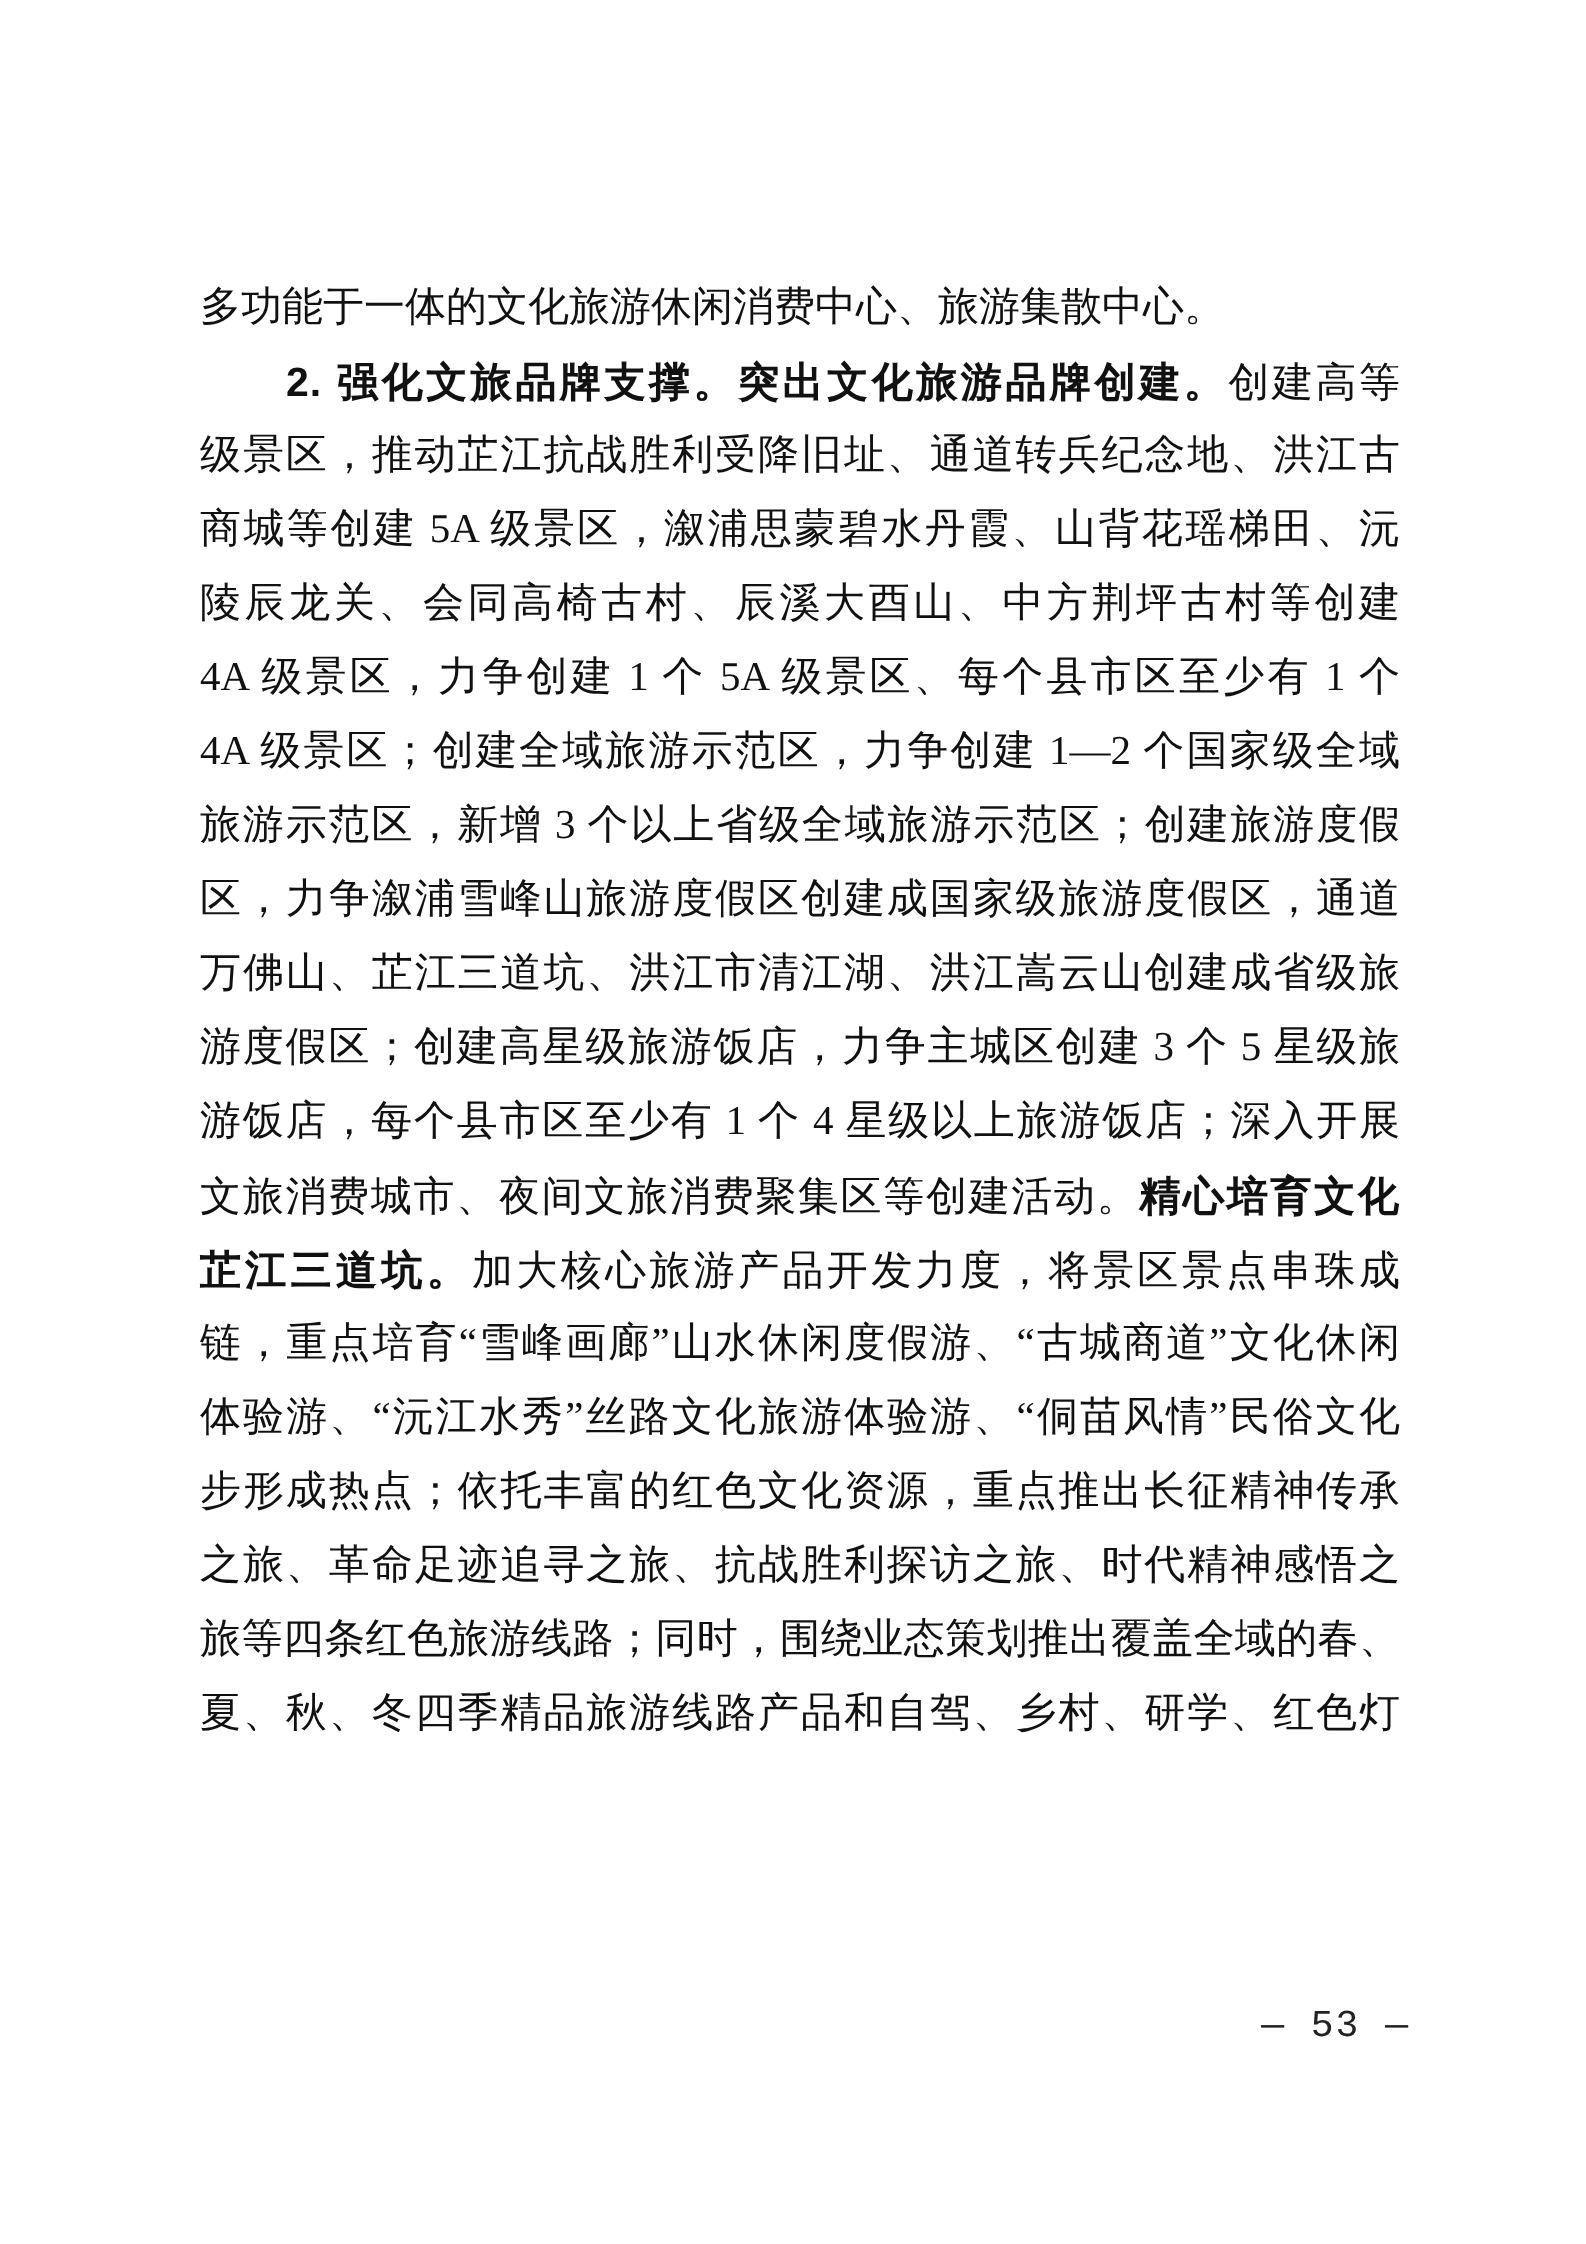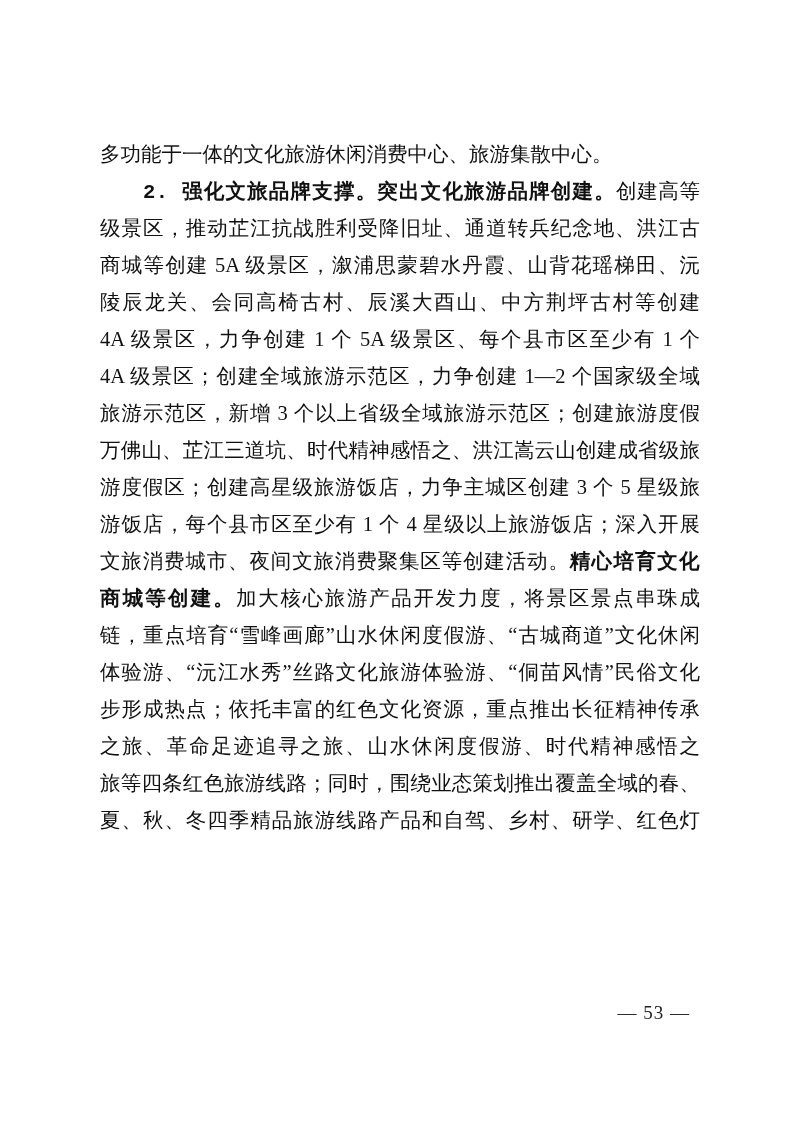--- a/index.html
+++ b/index.html
@@ -39,54 +39,55 @@
     text-align-last: justify;
   }
   .line.indent {
     text-indent: 43px;
   }
   .seg {
     font-weight: normal;
   }
   .seg-bold {
     font-weight: bold;
-    font-family: Liberation Mono, monospace;
+    font-family: Liberation Sans, sans-serif;
     letter-spacing: 0.5px;
   }
   .page-number {
     position: absolute;
     top: 1000px;
-    right: 103px;
+    right: 88px;
     font-size: 19px;
     line-height: 26px;
     color: #222222;
-    font-family: Liberation Serif, serif;
+    font-family: Liberation Mono, monospace;
     letter-spacing: 1px;
     white-space: nowrap;
   }
 </style>
 </head>
 <body>
 
 <div class="page">
   <div class="text-block">
       <div class="line"><span class="seg">多功能于一体的文化旅游休闲消费中心、旅游集散中心。</span></div>
       <div class="line justify indent"><span class="seg seg-bold">2. 强化文旅品牌支撑。突出文化旅游品牌创建。</span><span class="seg">创建高等</span></div>
       <div class="line justify"><span class="seg">级景区，推动芷江抗战胜利受降旧址、通道转兵纪念地、洪江古</span></div>
       <div class="line justify"><span class="seg">商城等创建 5A 级景区，溆浦思蒙碧水丹霞、山背花瑶梯田、沅</span></div>
       <div class="line justify"><span class="seg">陵辰龙关、会同高椅古村、辰溪大酉山、中方荆坪古村等创建</span></div>
       <div class="line justify"><span class="seg">4A 级景区，力争创建 1 个 5A 级景区、每个县市区至少有 1 个</span></div>
       <div class="line justify"><span class="seg">4A 级景区；创建全域旅游示范区，力争创建 1—2 个国家级全域</span></div>
       <div class="line justify"><span class="seg">旅游示范区，新增 3 个以上省级全域旅游示范区；创建旅游度假</span></div>
-      <div class="line justify"><span class="seg">万佛山、芷江三道坑、时代精神感悟之、洪江嵩云山创建成省级旅</span></div>
+      <div class="line justify"><span class="seg">区，力争溆浦雪峰山旅游度假区创建成国家级旅游度假区，通道</span></div>
+      <div class="line justify"><span class="seg">万佛山、芷江三道坑、洪江市清江湖、洪江嵩云山创建成省级旅</span></div>
       <div class="line justify"><span class="seg">游度假区；创建高星级旅游饭店，力争主城区创建 3 个 5 星级旅</span></div>
       <div class="line justify"><span class="seg">游饭店，每个县市区至少有 1 个 4 星级以上旅游饭店；深入开展</span></div>
       <div class="line justify"><span class="seg">文旅消费城市、夜间文旅消费聚集区等创建活动。</span><span class="seg seg-bold">精心培育文化</span></div>
-      <div class="line justify"><span class="seg seg-bold">商城等创建。</span><span class="seg">加大核心旅游产品开发力度，将景区景点串珠成</span></div>
+      <div class="line justify"><span class="seg seg-bold">芷江三道坑。</span><span class="seg">加大核心旅游产品开发力度，将景区景点串珠成</span></div>
       <div class="line justify"><span class="seg">链，重点培育“雪峰画廊”山水休闲度假游、“古城商道”文化休闲</span></div>
       <div class="line justify"><span class="seg">体验游、“沅江水秀”丝路文化旅游体验游、“侗苗风情”民俗文化</span></div>
       <div class="line justify"><span class="seg">步形成热点；依托丰富的红色文化资源，重点推出长征精神传承</span></div>
-      <div class="line justify"><span class="seg">之旅、革命足迹追寻之旅、山水休闲度假游、时代精神感悟之</span></div>
+      <div class="line justify"><span class="seg">之旅、革命足迹追寻之旅、抗战胜利探访之旅、时代精神感悟之</span></div>
       <div class="line justify"><span class="seg">旅等四条红色旅游线路；同时，围绕业态策划推出覆盖全域的春、</span></div>
       <div class="line justify"><span class="seg">夏、秋、冬四季精品旅游线路产品和自驾、乡村、研学、红色灯</span></div>
     </div>
   <div class="page-number">— 53 —</div>
 </div>
 
 </body></html>

